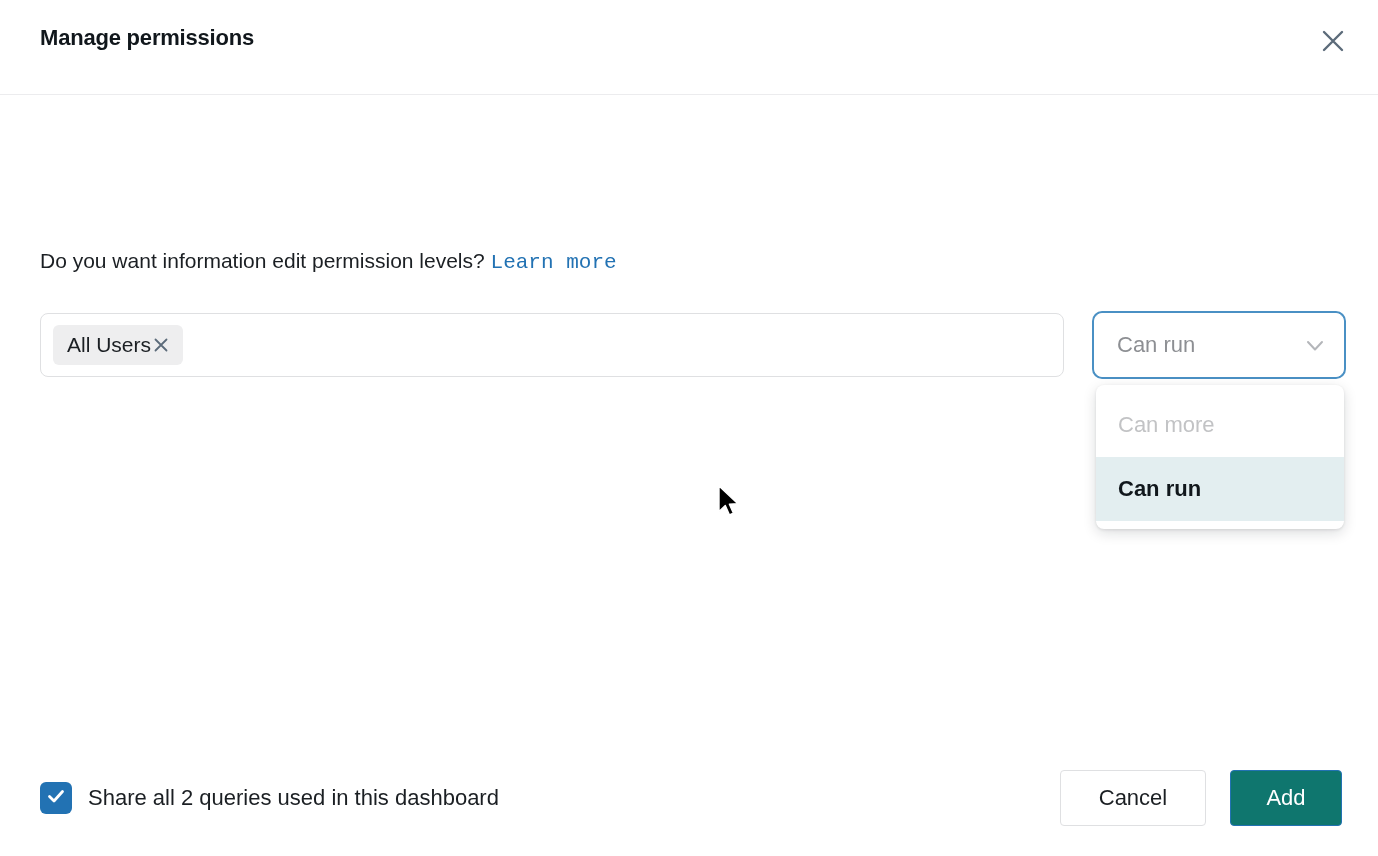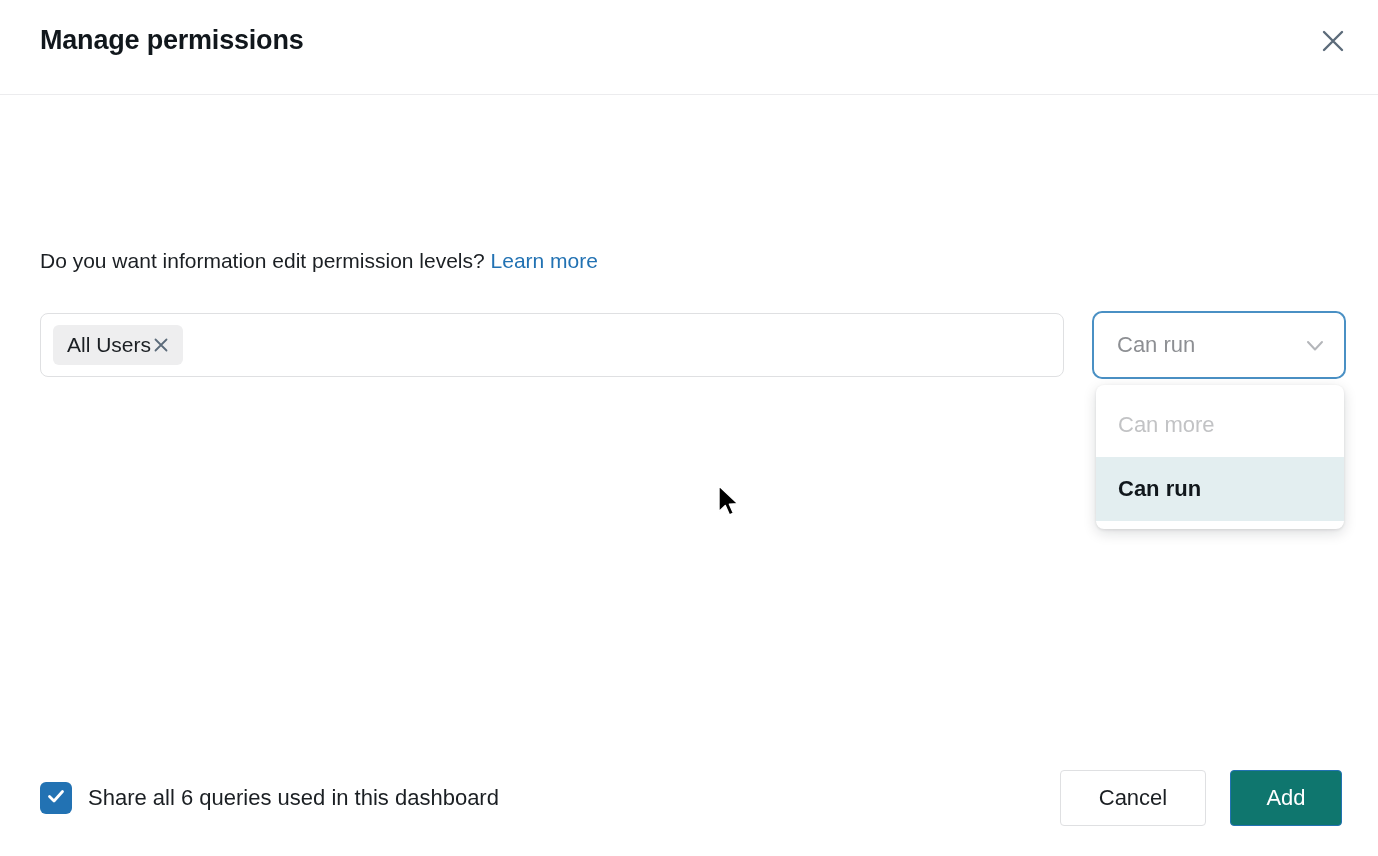--- a/index.html
+++ b/index.html
@@ -30,21 +30,21 @@
     position: relative;
     height: 95px;
     flex: 0 0 95px;
     border-bottom: 1px solid #ececee;
     box-sizing: border-box;
   }
   .dialog-title {
     position: absolute;
     left: 40px;
     top: 25px;
-    font-size: 27px;
+    font-size: 22px;
     font-weight: bold;
     letter-spacing: -0.2px;
     color: #11171c;
     white-space: nowrap;
   }
   .close-button {
     position: absolute;
     right: 22px;
     top: 18px;
     width: 46px;
@@ -72,20 +72,21 @@
     top: 152px;
     font-size: 21px;
     line-height: 28px;
     color: #1b1f23;
     white-space: nowrap;
   }
   .info-line .learn-more {
     color: #2272b3;
     text-decoration: none;
     cursor: pointer;
+    font-family: Liberation Mono, monospace;
   }
 
   
   .chips-field {
     position: absolute;
     left: 40px;
     top: 218px;
     width: 1024px;
     height: 64px;
     box-sizing: border-box;
@@ -331,21 +332,21 @@
 
   <div class="dialog-footer">
     <div class="share-toggle">
       <span class="checkbox">
         <span>
           <svg width="22" height="22" viewBox="0 0 22 22" aria-hidden="true">
             <path d="M4.5 11.5 L9 16 L17.5 6.5" stroke="#ffffff" stroke-width="2.8" fill="none" stroke-linecap="round" stroke-linejoin="round"></path>
           </svg>
         </span>
       </span>
-      <span class="share-label">Share all 6 queries used in this dashboard</span>
+      <span class="share-label">Share all 2 queries used in this dashboard</span>
     </div>
 
     <div class="footer-actions">
       <button class="btn btn-secondary">Cancel</button>
       <button class="btn btn-primary">Add</button>
     </div>
   </div>
 
 </div>
 

